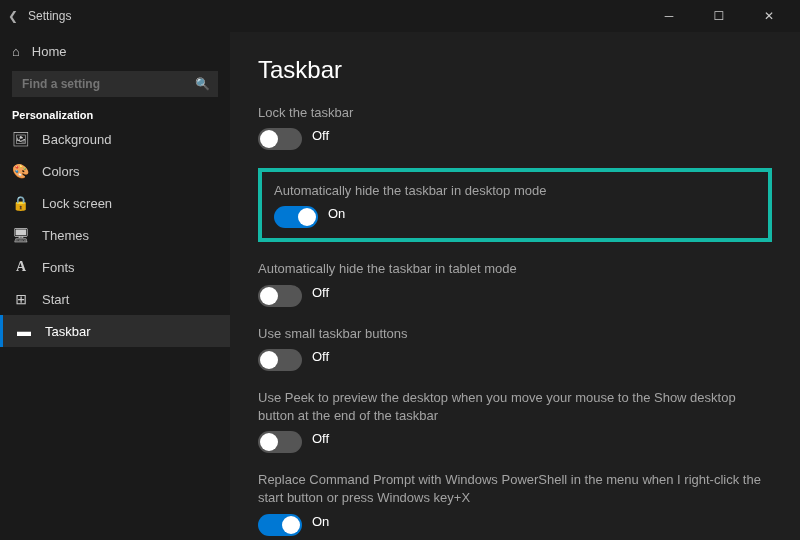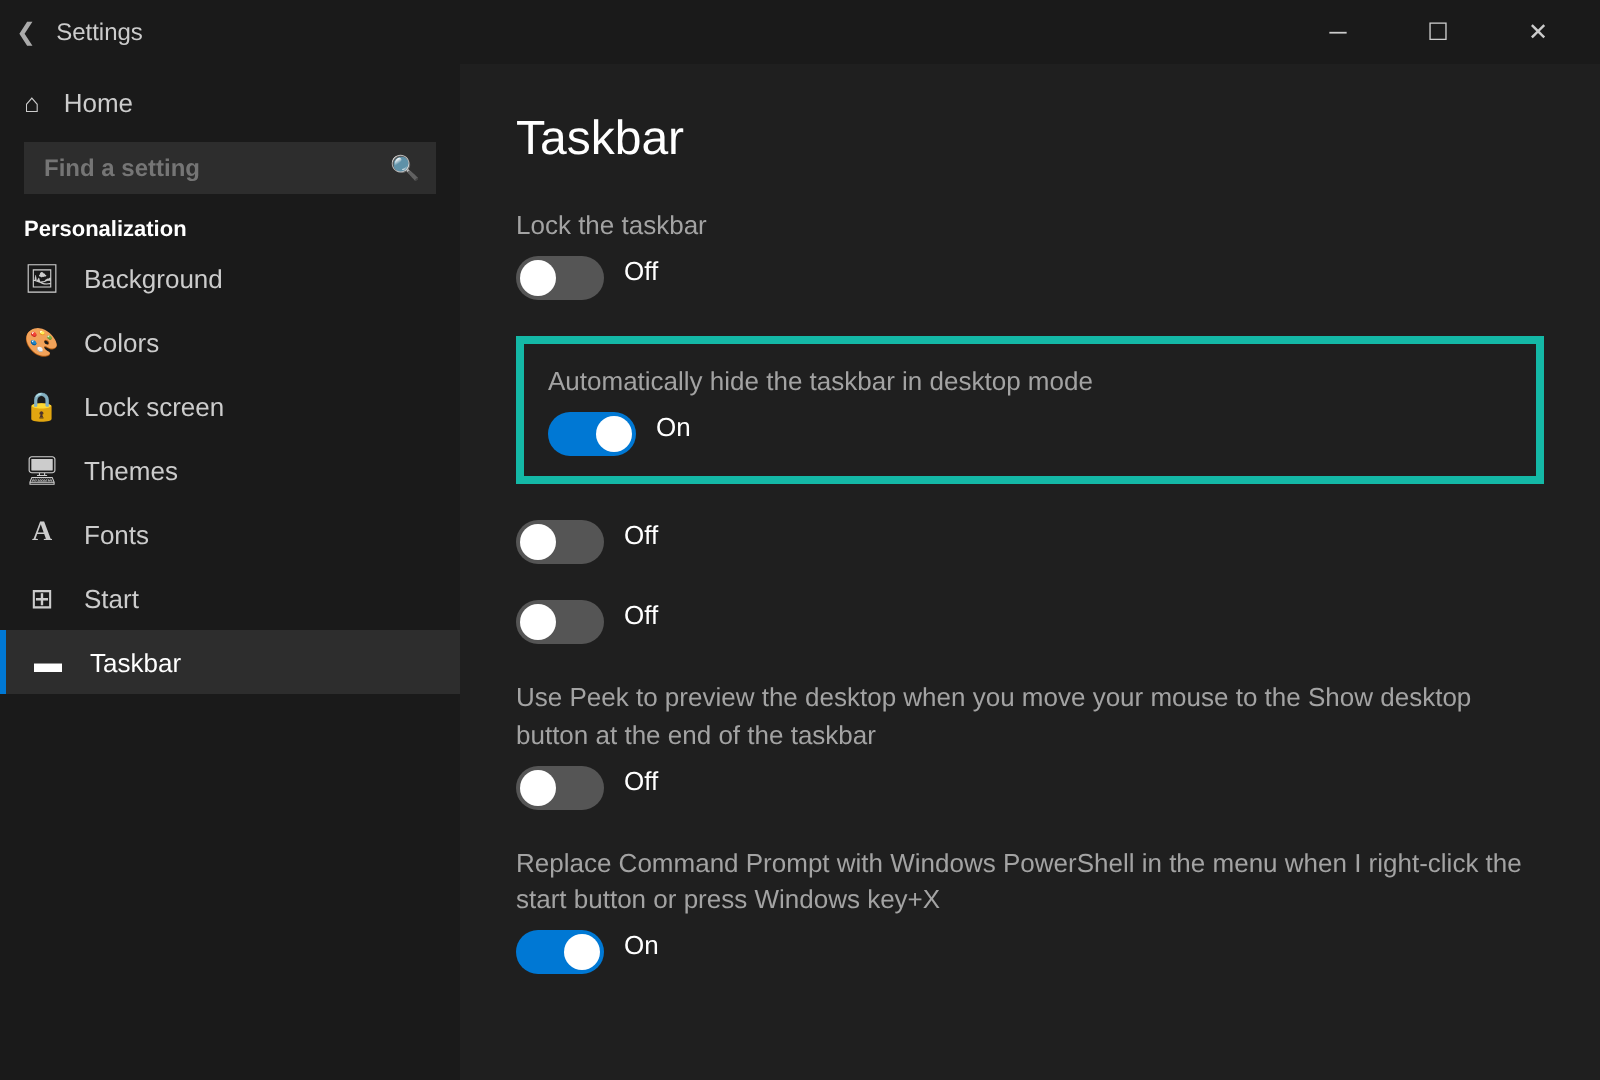--- a/index.html
+++ b/index.html
@@ -271,29 +271,31 @@
       <div class="setting-label">Automatically hide the taskbar in desktop mode</div>
       <div class="toggle-row">
         <div class="toggle on">
           <div class="toggle-knob"></div>
         </div>
         <span class="toggle-status">On</span>
       </div>
     </div>
 
     <div class="setting-item">
+      <div class="setting-label">Automatically hide the taskbar in tablet mode</div>
       <div class="toggle-row">
         <div class="toggle off">
           <div class="toggle-knob"></div>
         </div>
         <span class="toggle-status">Off</span>
       </div>
     </div>
 
     <div class="setting-item">
+      <div class="setting-label">Use small taskbar buttons</div>
       <div class="toggle-row">
         <div class="toggle off">
           <div class="toggle-knob"></div>
         </div>
         <span class="toggle-status">Off</span>
       </div>
     </div>
 
     <div class="setting-item">
       <div class="setting-label">Use Peek to preview the desktop when you move your mouse to the Show desktop button at the end of the taskbar</div>

